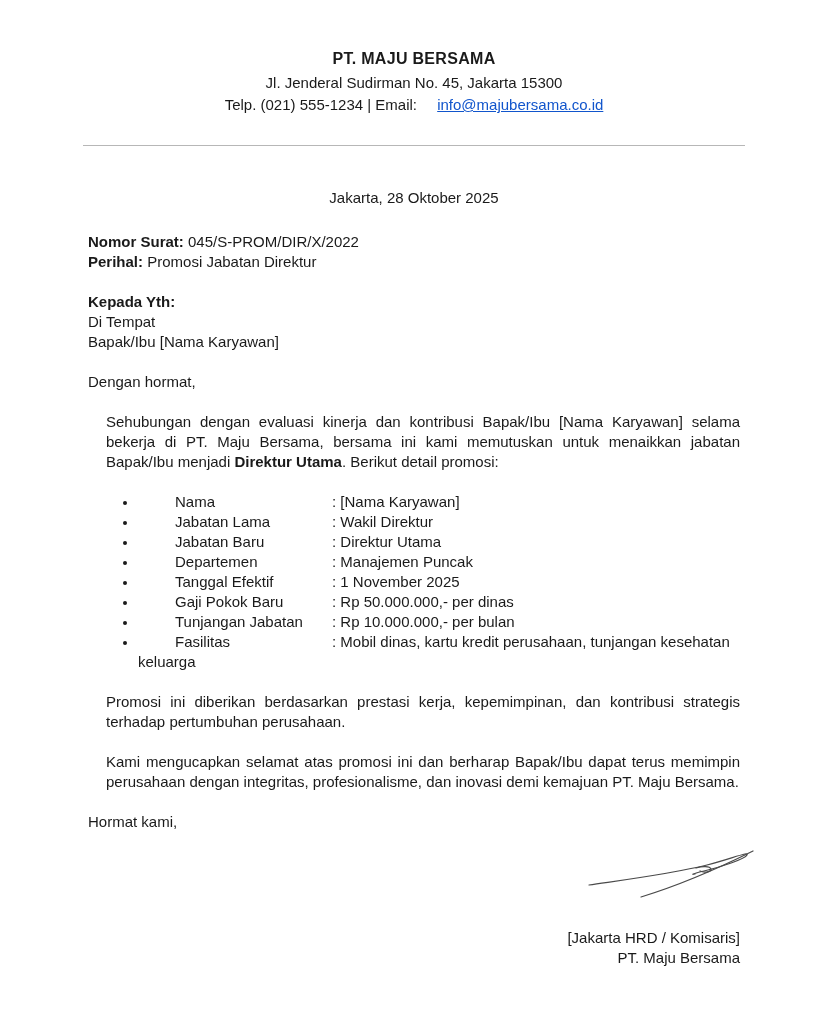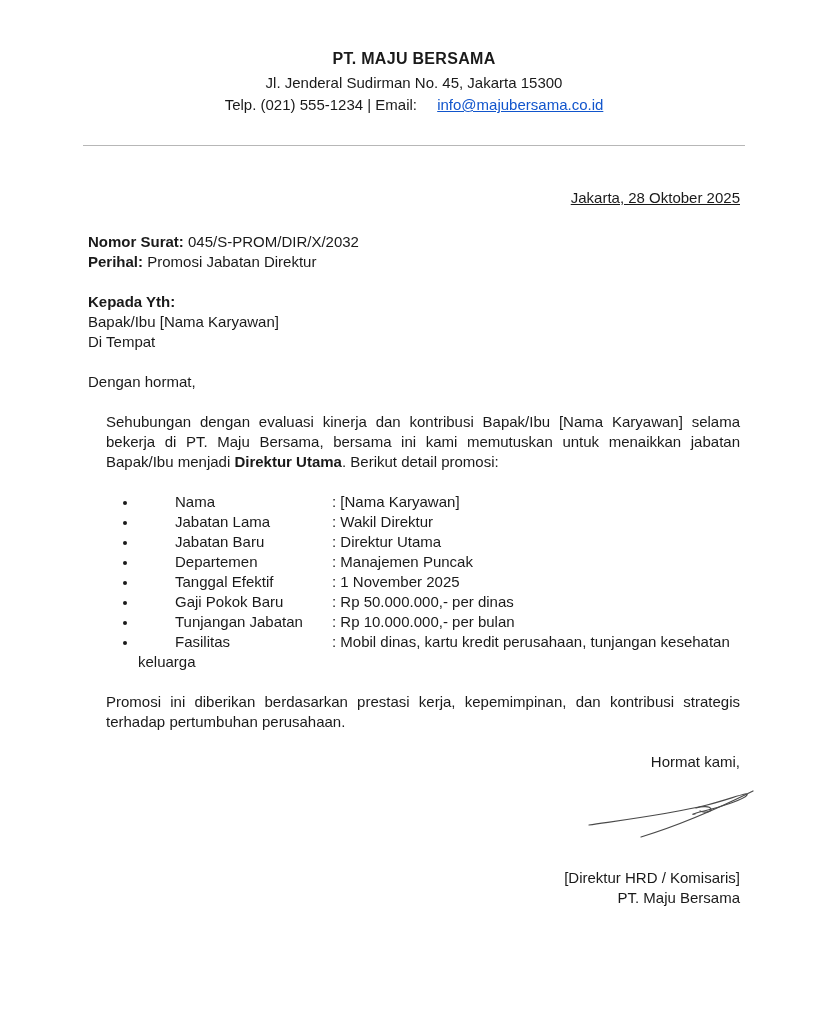--- a/index.html
+++ b/index.html
@@ -16,37 +16,37 @@
 
   
   .letterhead { text-align: center; }
   .company { font-size: 16px; font-weight: bold; letter-spacing: .3px; line-height: 22px; }
   .addr { margin-top: 3px; }
   .contact { margin-top: 2px; }
   .email { color: #1155cc; text-decoration: underline; cursor: pointer; margin-left: 16px; }
   hr.divider { border: 0; border-top: 1.5px solid #b7b7b7; margin: 30px -5px 0 -5px; }
 
   
-  .date { text-align: right; margin-top: 42px; text-decoration: underline; }
+  .date { text-align: center; margin-top: 42px; }
   .meta { margin-top: 24px; }
   .b { font-weight: bold; }
 
   
   .recipient { margin-top: 20px; }
   .greeting { margin-top: 20px; }
   p.justified { text-align: justify; margin-top: 20px; margin-left: 18px; }
 
   
   ul.details { margin-top: 20px; padding-left: 50px; }
   ul.details li { margin: 0; }
   ul.details li::marker { font-size: 13px; }
   .dlabel { display: inline-block; min-width: 157px; font-weight: normal; vertical-align: top; margin-left: 37px; }
 
   
-  .closing-salutation { text-align: right; margin-top: 20px; }
+  .closing-salutation { margin-top: 20px; }
   .signature-wrap { text-align: right; margin: 8px -18px 0 0; height: 62px; }
   .signature-wrap svg { display: inline-block; }
   .sign-title { text-align: right; margin-top: 26px; }
   .sign-company { text-align: right; }
 </style>
 </head>
 <body>
 
 <div class="page">
 
@@ -54,56 +54,57 @@
     <div class="company">PT. MAJU BERSAMA</div>
     <div class="addr">Jl. Jenderal Sudirman No. 45, Jakarta 15300</div>
     <div class="contact"><span>Telp. (021) 555-1234 | Email: </span><a class="email" href="#">info@majubersama.co.id</a></div>
   </header>
 
   <hr class="divider">
 
   <div class="date">Jakarta, 28 Oktober 2025</div>
 
   <div class="meta">
-    <div><span class="b">Nomor Surat:</span> <span>045/S-PROM/DIR/X/2032</span></div>
+    <div><span class="b">Nomor Surat:</span> <span>045/S-PROM/DIR/X/2022</span></div>
     <div><span class="b">Perihal:</span> <span>Promosi Jabatan Direktur</span></div>
   </div>
 
   <div class="recipient">
     <div class="b">Kepada Yth:</div>
+    <div>Di Tempat</div>
     <div>Bapak/Ibu [Nama Karyawan]</div>
-    <div>Di Tempat</div>
   </div>
 
   <div class="greeting">Dengan hormat,</div>
 
   <p class="justified"><span>Sehubungan dengan evaluasi kinerja dan kontribusi Bapak/Ibu [Nama Karyawan] selama bekerja di PT. Maju Bersama, bersama ini kami memutuskan untuk menaikkan jabatan Bapak/Ibu menjadi </span><span class="b">Direktur Utama</span><span>. Berikut detail promosi:</span></p>
 
   <ul class="details">
     <li><span class="dlabel">Nama</span><span>: [Nama Karyawan]</span></li>
     <li><span class="dlabel">Jabatan Lama</span><span>: Wakil Direktur</span></li>
     <li><span class="dlabel">Jabatan Baru</span><span>: Direktur Utama</span></li>
     <li><span class="dlabel">Departemen</span><span>: Manajemen Puncak</span></li>
     <li><span class="dlabel">Tanggal Efektif</span><span>: 1 November 2025</span></li>
     <li><span class="dlabel">Gaji Pokok Baru</span><span>: Rp 50.000.000,- per dinas</span></li>
     <li><span class="dlabel">Tunjangan Jabatan</span><span>: Rp 10.000.000,- per bulan</span></li>
     <li><span class="dlabel">Fasilitas</span><span>: Mobil dinas, kartu kredit perusahaan, tunjangan kesehatan keluarga</span></li>
   </ul>
 
   <p class="justified">Promosi ini diberikan berdasarkan prestasi kerja, kepemimpinan, dan kontribusi strategis terhadap pertumbuhan perusahaan.</p>
 
+  <p class="justified">Kami mengucapkan selamat atas promosi ini dan berharap Bapak/Ibu dapat terus memimpin perusahaan dengan integritas, profesionalisme, dan inovasi demi kemajuan PT. Maju Bersama.</p>
 
   <div class="closing-salutation">Hormat kami,</div>
 
   <div class="signature-wrap">
     <svg width="175" height="60" viewBox="0 0 175 60">
       <g fill="none" stroke="#4a4a4a" stroke-width="1.2" stroke-linecap="round">
         <path d="M 6 45 C 40 40, 88 34, 124 25 C 148 19, 166 11, 164 15 C 162 19, 138 27, 121 31 C 111 33.5, 107 35, 112 34"></path>
         <path d="M 58 57 C 84 49, 122 35, 170 11"></path>
         <path d="M 113 28 C 119 26, 127 26, 128 29 C 129 32, 121 33, 117 31"></path>
       </g>
     </svg>
   </div>
 
-  <div class="sign-title">[Direktur HRD / Komisaris]</div>
+  <div class="sign-title">[Jakarta HRD / Komisaris]</div>
   <div class="sign-company">PT. Maju Bersama</div>
 
 </div>
 
 </body></html>

